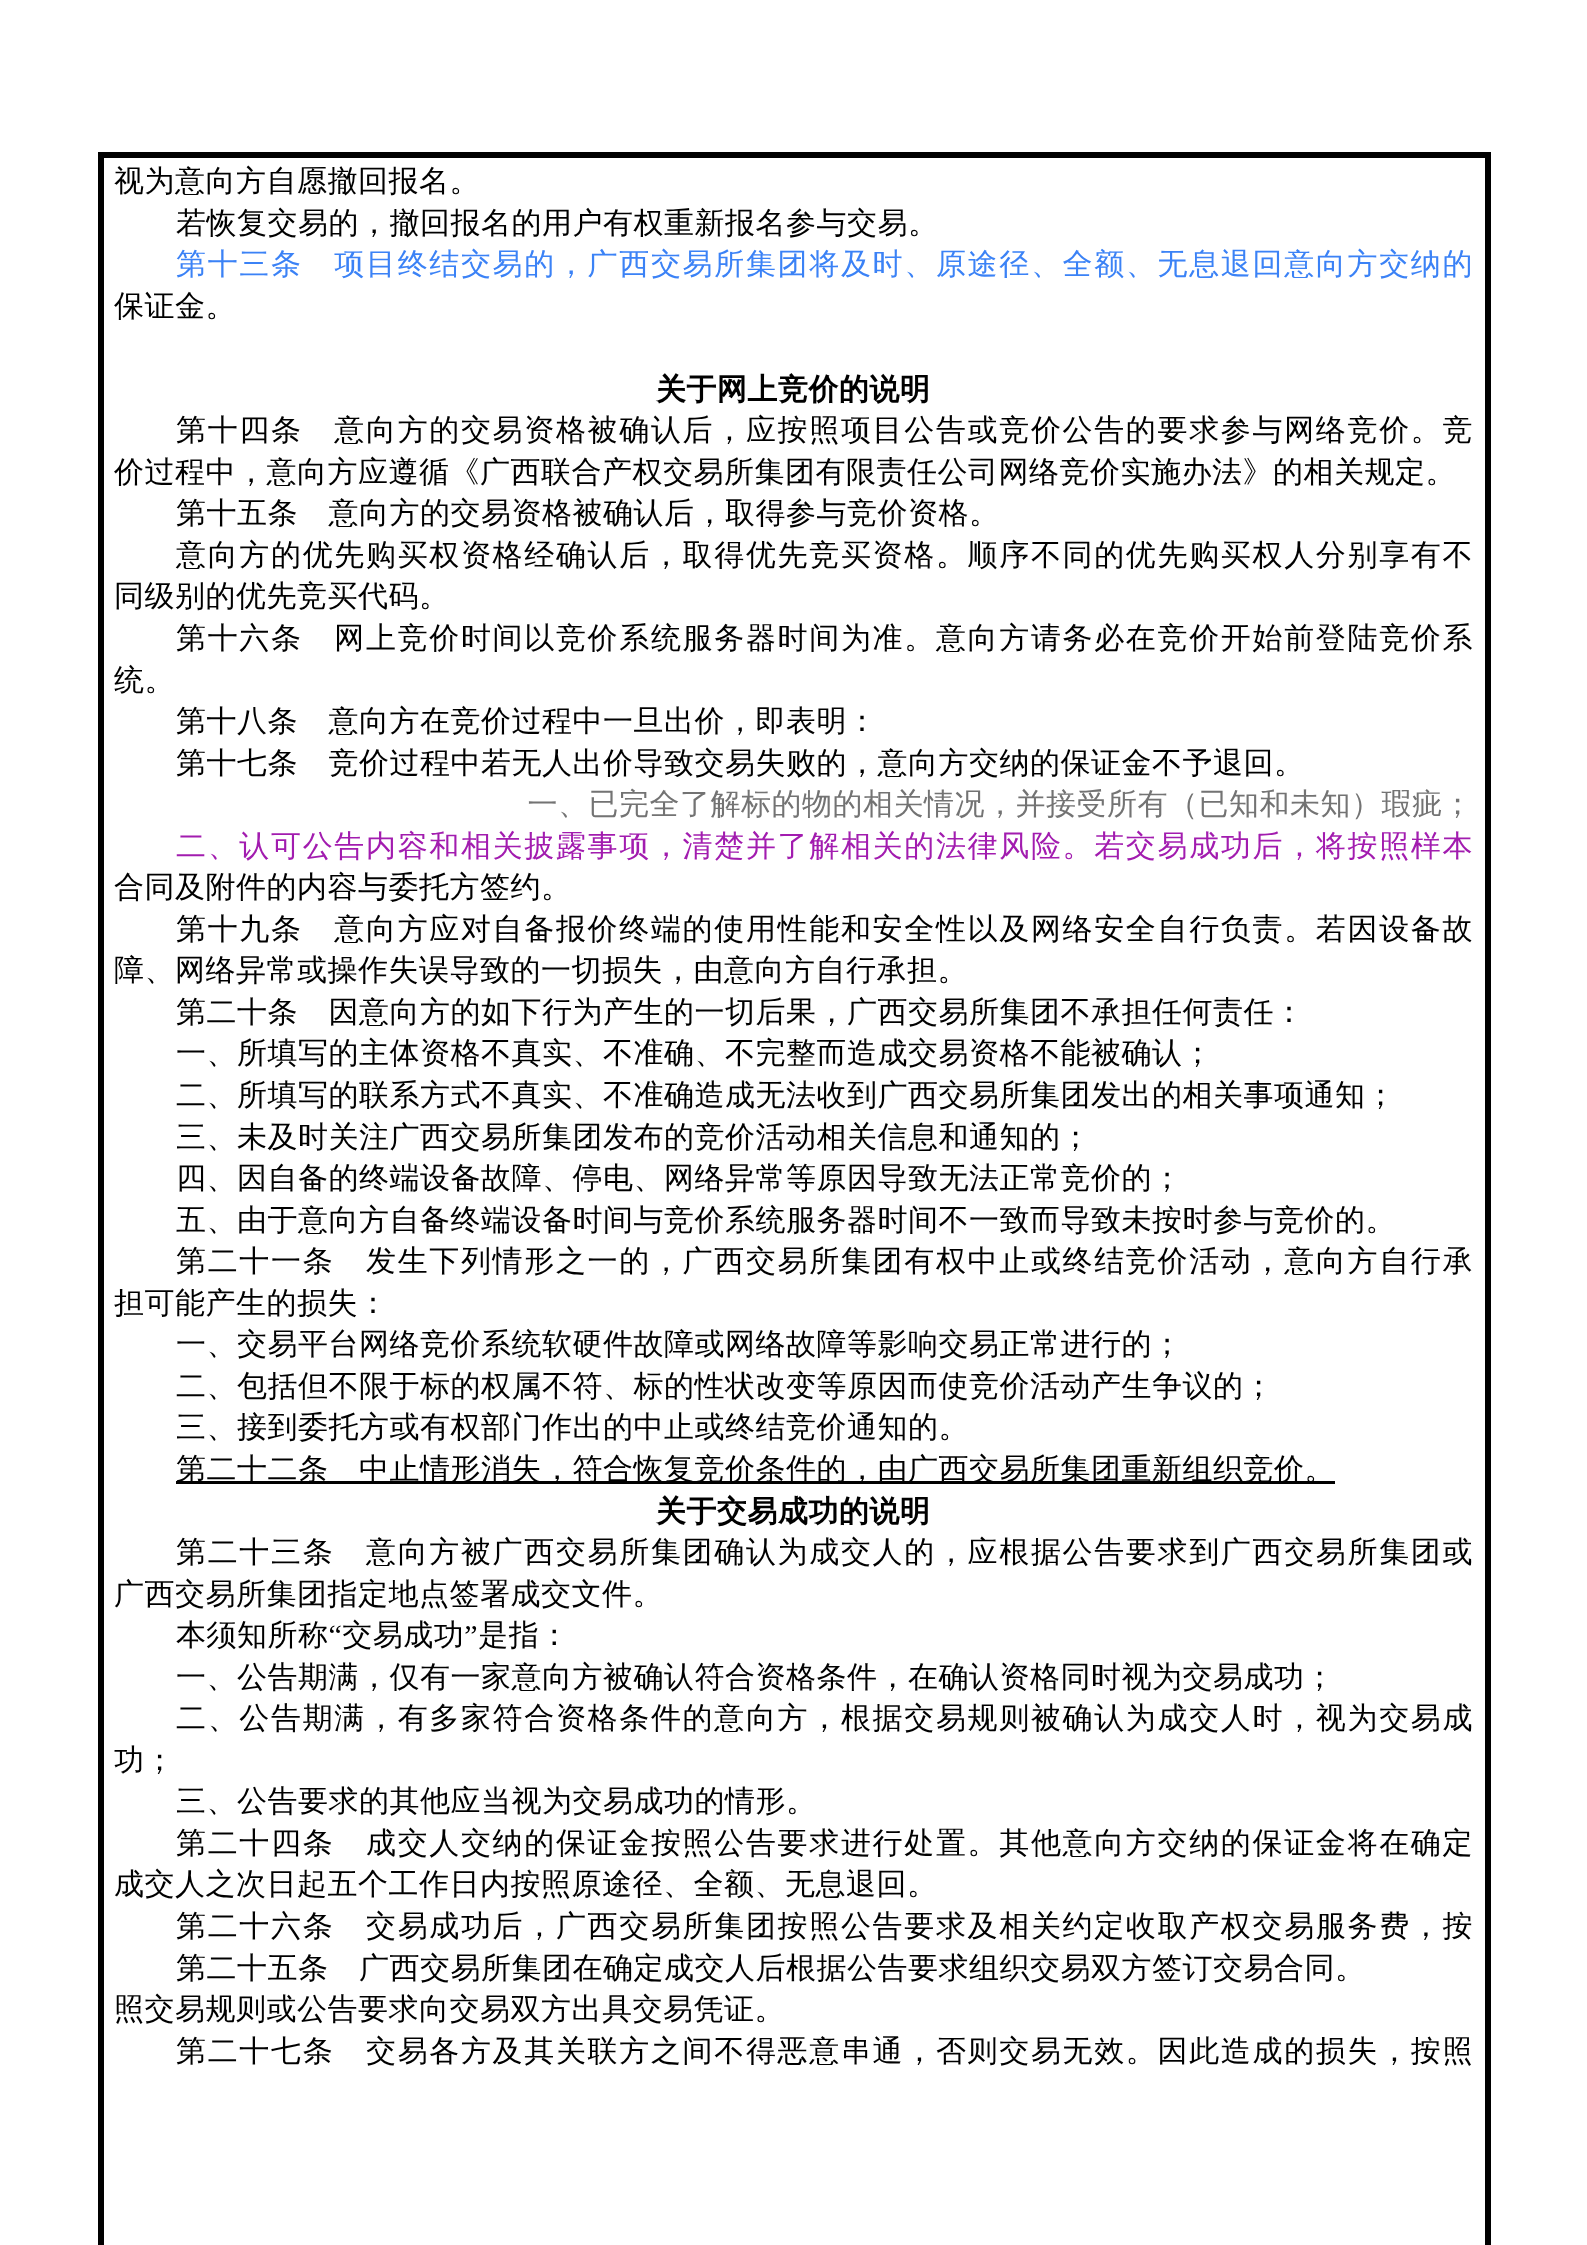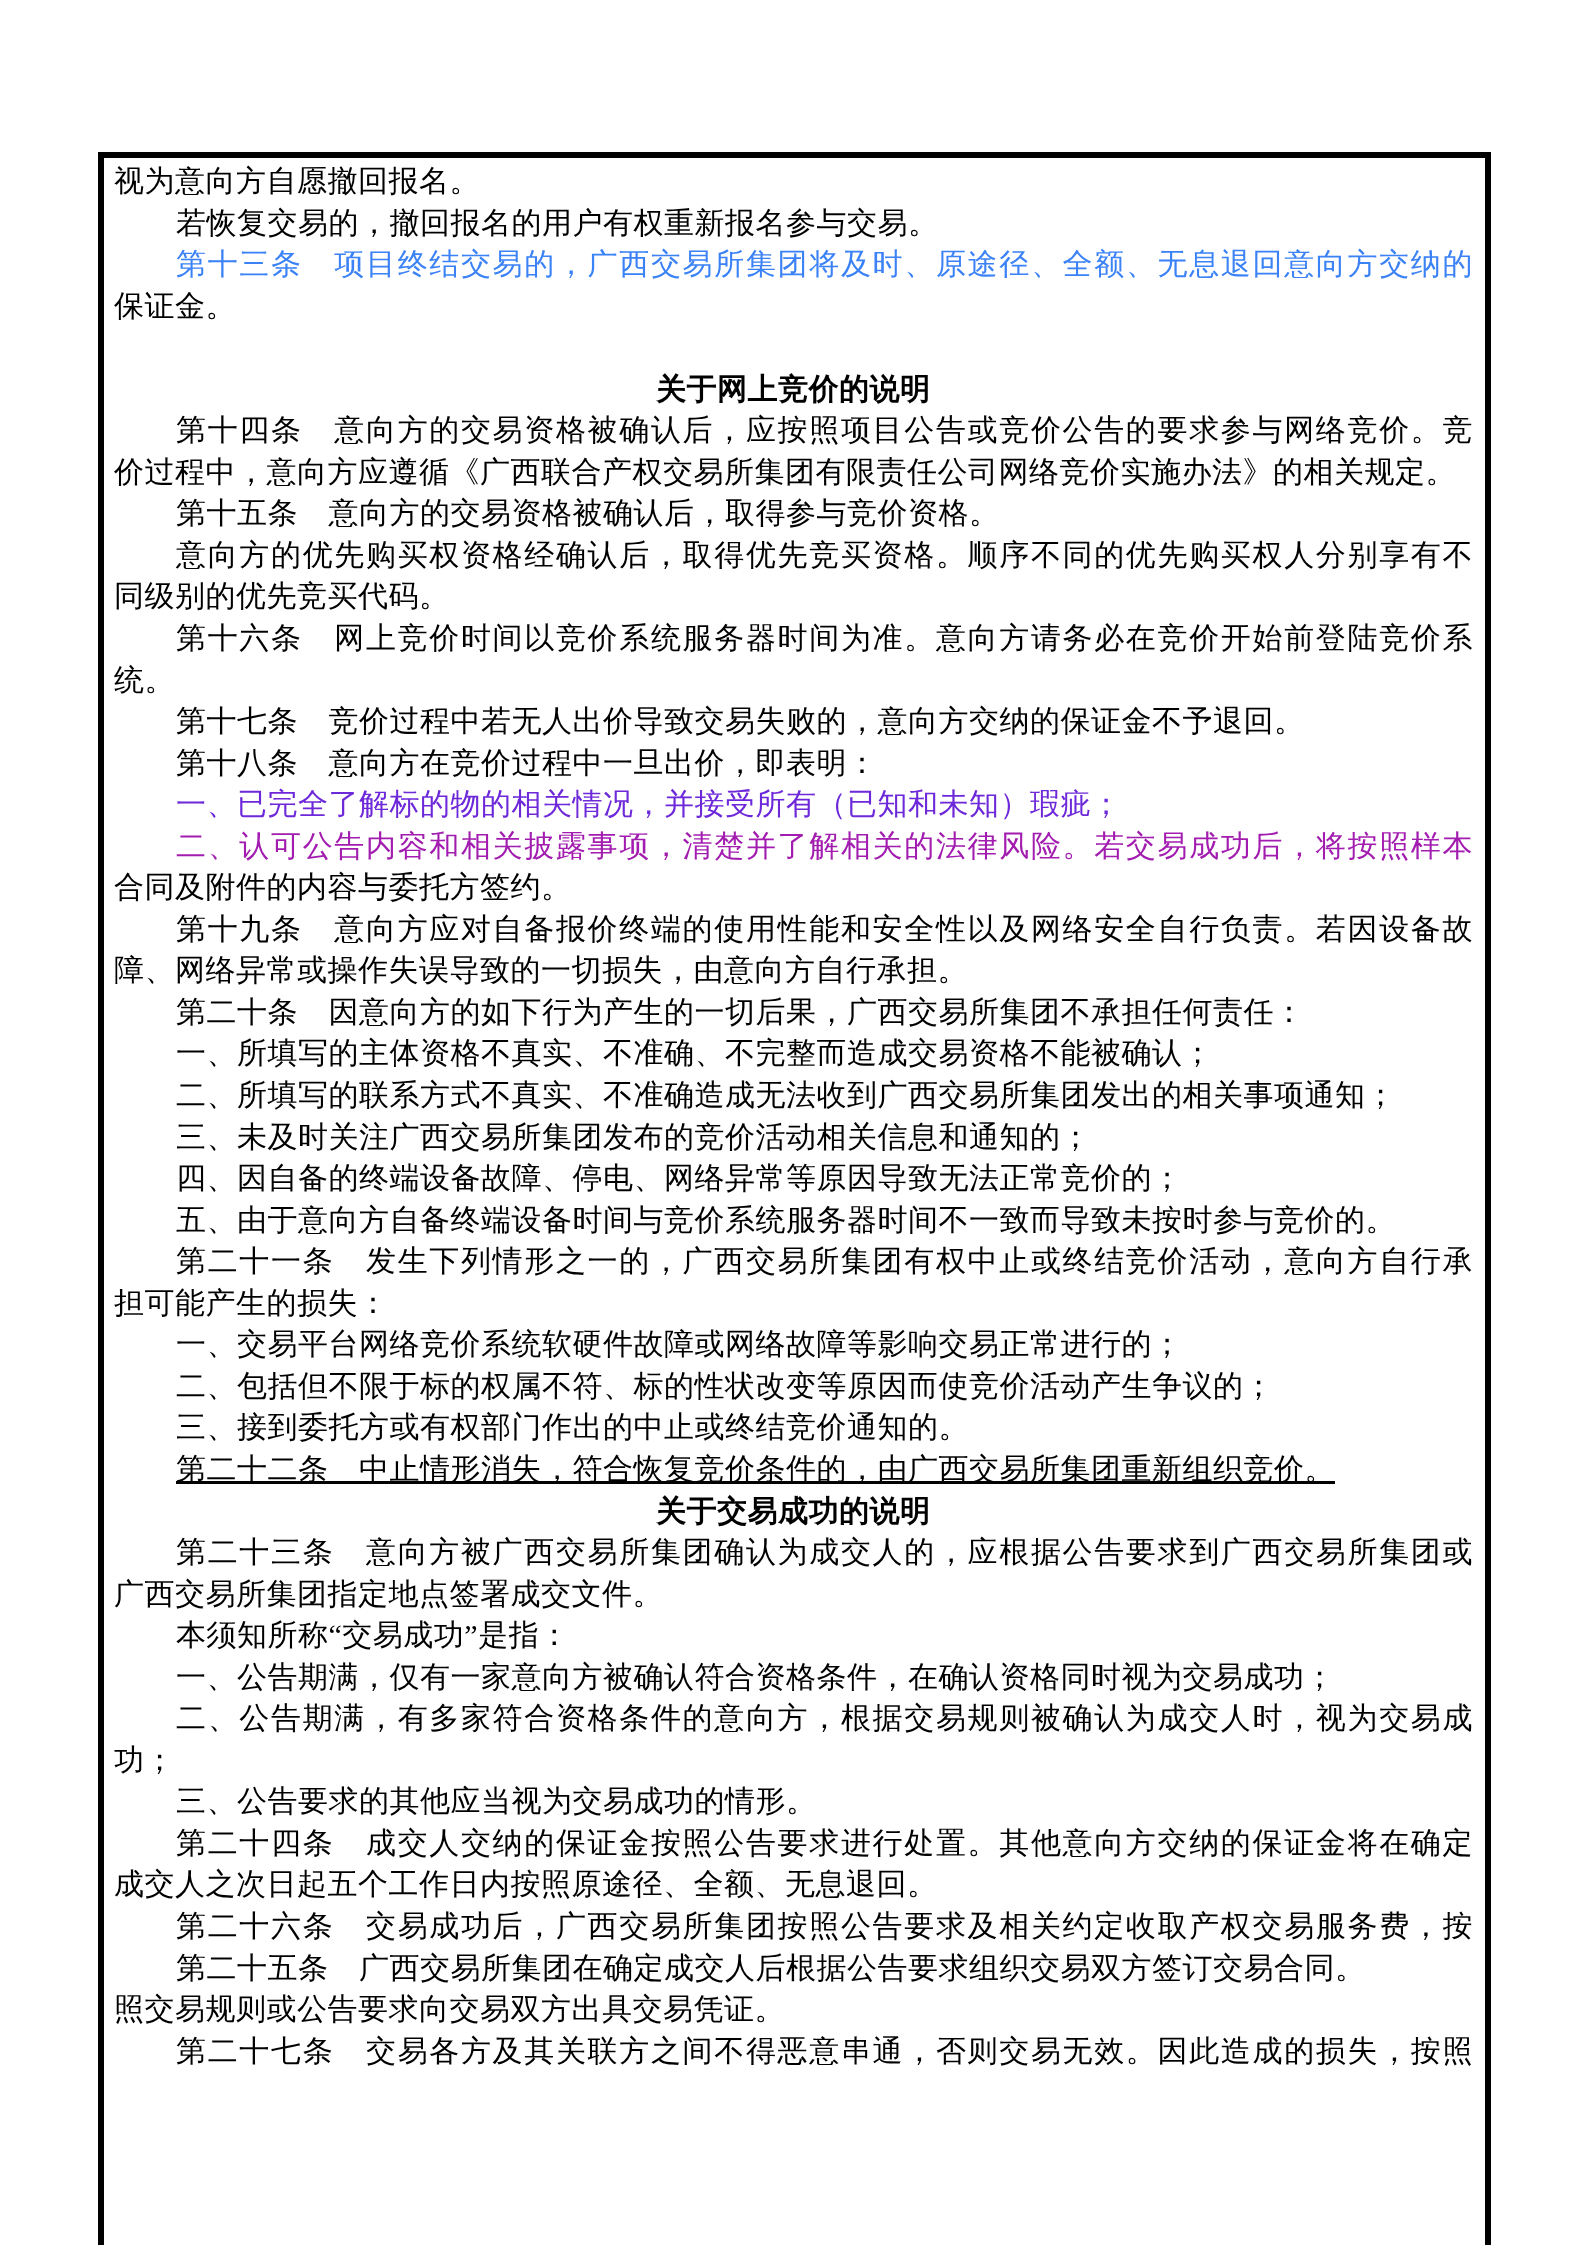--- a/index.html
+++ b/index.html
@@ -57,23 +57,23 @@
       <div class="line" style="color: rgb(0, 0, 0);">保证金。</div>
       <div class="line blank" style="color: rgb(0, 0, 0);"></div>
       <div class="line heading" style="color: rgb(0, 0, 0);">关于网上竞价的说明</div>
       <div class="line indent fill" style="color: rgb(0, 0, 0);">第十四条　意向方的交易资格被确认后，应按照项目公告或竞价公告的要求参与网络竞价。竞</div>
       <div class="line" style="color: rgb(0, 0, 0);">价过程中，意向方应遵循《广西联合产权交易所集团有限责任公司网络竞价实施办法》的相关规定。</div>
       <div class="line indent" style="color: rgb(0, 0, 0);">第十五条　意向方的交易资格被确认后，取得参与竞价资格。</div>
       <div class="line indent fill" style="color: rgb(0, 0, 0);">意向方的优先购买权资格经确认后，取得优先竞买资格。顺序不同的优先购买权人分别享有不</div>
       <div class="line" style="color: rgb(0, 0, 0);">同级别的优先竞买代码。</div>
       <div class="line indent fill" style="color: rgb(0, 0, 0);">第十六条　网上竞价时间以竞价系统服务器时间为准。意向方请务必在竞价开始前登陆竞价系</div>
       <div class="line" style="color: rgb(0, 0, 0);">统。</div>
+      <div class="line indent" style="color: rgb(0, 0, 0);">第十八条　意向方在竞价过程中一旦出价，即表明：</div>
       <div class="line indent" style="color: rgb(0, 0, 0);">第十七条　竞价过程中若无人出价导致交易失败的，意向方交纳的保证金不予退回。</div>
-      <div class="line indent" style="color: rgb(0, 0, 0);">第十八条　意向方在竞价过程中一旦出价，即表明：</div>
-      <div class="line indent" style="color: #6d28d9;">一、已完全了解标的物的相关情况，并接受所有（已知和未知）瑕疵；</div>
+      <div class="line indent" style="color: #737373; text-align: right;">一、已完全了解标的物的相关情况，并接受所有（已知和未知）瑕疵；</div>
       <div class="line indent fill" style="color: #a21caf;">二、认可公告内容和相关披露事项，清楚并了解相关的法律风险。若交易成功后，将按照样本</div>
       <div class="line" style="color: rgb(0, 0, 0);">合同及附件的内容与委托方签约。</div>
       <div class="line indent fill" style="color: rgb(0, 0, 0);">第十九条　意向方应对自备报价终端的使用性能和安全性以及网络安全自行负责。若因设备故</div>
       <div class="line" style="color: rgb(0, 0, 0);">障、网络异常或操作失误导致的一切损失，由意向方自行承担。</div>
       <div class="line indent" style="color: rgb(0, 0, 0);">第二十条　因意向方的如下行为产生的一切后果，广西交易所集团不承担任何责任：</div>
       <div class="line indent" style="color: rgb(0, 0, 0);">一、所填写的主体资格不真实、不准确、不完整而造成交易资格不能被确认；</div>
       <div class="line indent" style="color: rgb(0, 0, 0);">二、所填写的联系方式不真实、不准确造成无法收到广西交易所集团发出的相关事项通知；</div>
       <div class="line indent" style="color: rgb(0, 0, 0);">三、未及时关注广西交易所集团发布的竞价活动相关信息和通知的；</div>
       <div class="line indent" style="color: rgb(0, 0, 0);">四、因自备的终端设备故障、停电、网络异常等原因导致无法正常竞价的；</div>
       <div class="line indent" style="color: rgb(0, 0, 0);">五、由于意向方自备终端设备时间与竞价系统服务器时间不一致而导致未按时参与竞价的。</div>

